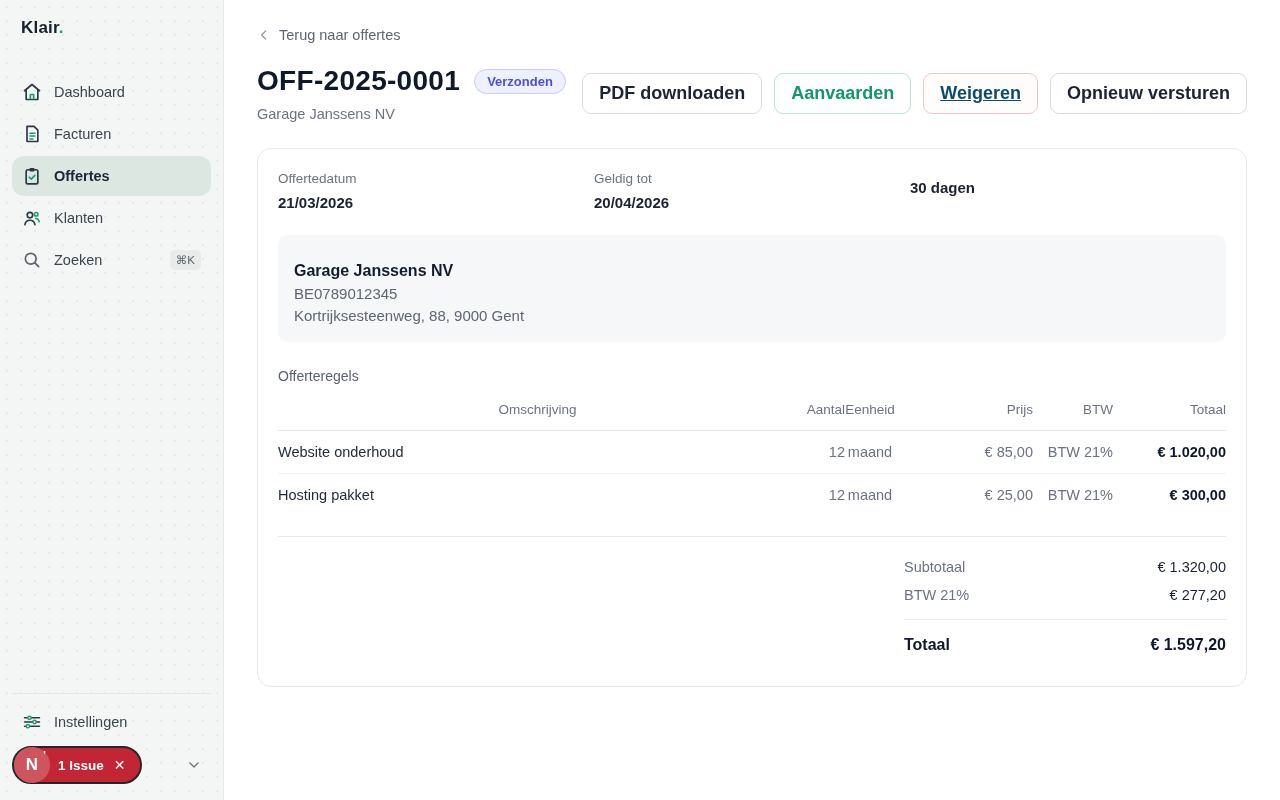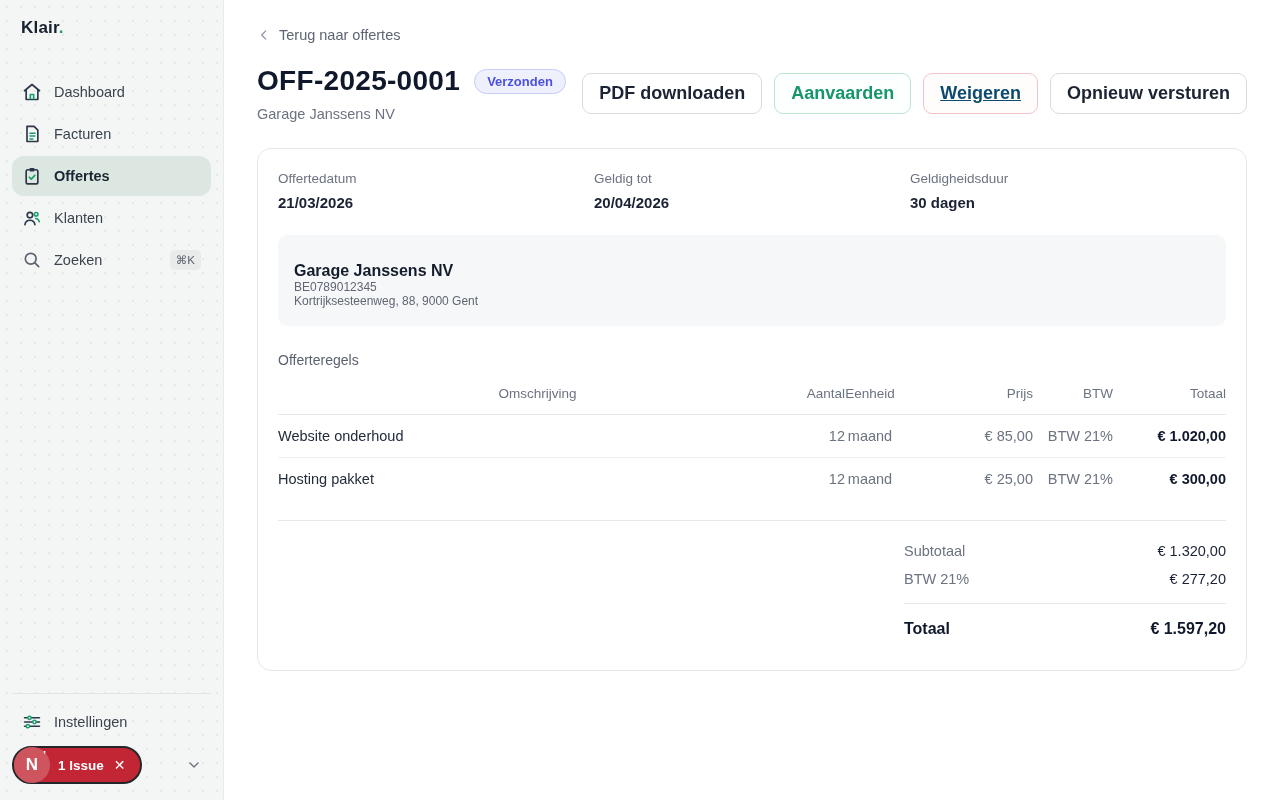--- a/index.html
+++ b/index.html
@@ -77,21 +77,21 @@
   .card {
     margin-top:26px; border:1px solid #e6e8eb; border-radius:14px;
     background:#fff; padding:20px 20px 26px 20px; width:990px;
   }
   .meta-grid { display:grid; grid-template-columns:1fr 1fr 1fr; margin-top:2px; }
   .meta-label { font-size:13.5px; color:#6c7380; }
   .meta-value { font-size:15px; color:#1a2233; font-weight:bold; margin-top:8px; }
   .client-box { background:#f6f7f8; border-radius:10px; padding:16px 16px 18px 16px; margin-top:24px; }
   .client-label { font-size:13.5px; color:#6c7380; }
   .client-name { font-size:16px; font-weight:bold; color:#141c2c; margin-top:11px; }
-  .client-vat, .client-address { font-size:12px; color:#5f6672; }
+  .client-vat, .client-address { font-size:15px; color:#5f6672; margin-top:5px; }
   .section-label { font-size:14px; color:#596070; margin-top:26px; }
   .lines-table { margin-top:18px; }
   .line-grid {
     display:grid;
     grid-template-columns:1fr 48px 50px 138px 80px 113px;
     align-items:center;
   }
   .thead { padding-bottom:13px; border-bottom:1px solid #e6e8eb; }
   .th { font-size:13.5px; color:#6c7380; }
   .c-right { text-align:right; }
@@ -229,21 +229,20 @@
     <div class="meta-grid">
       <div>
         <div class="meta-label">Offertedatum</div>
         <div class="meta-value">21/03/2026</div>
       </div>
       <div>
         <div class="meta-label">Geldig tot</div>
         <div class="meta-value">20/04/2026</div>
       </div>
       <div>
-        <div class="meta-label">Geldigheidsduur</div>
         <div class="meta-value">30 dagen</div>
       </div>
     </div>
 
     <div class="client-box">
       <div class="client-name">Garage Janssens NV</div>
       <div class="client-vat">BE0789012345</div>
       <div class="client-address">Kortrijksesteenweg, 88, 9000 Gent</div>
     </div>
 

